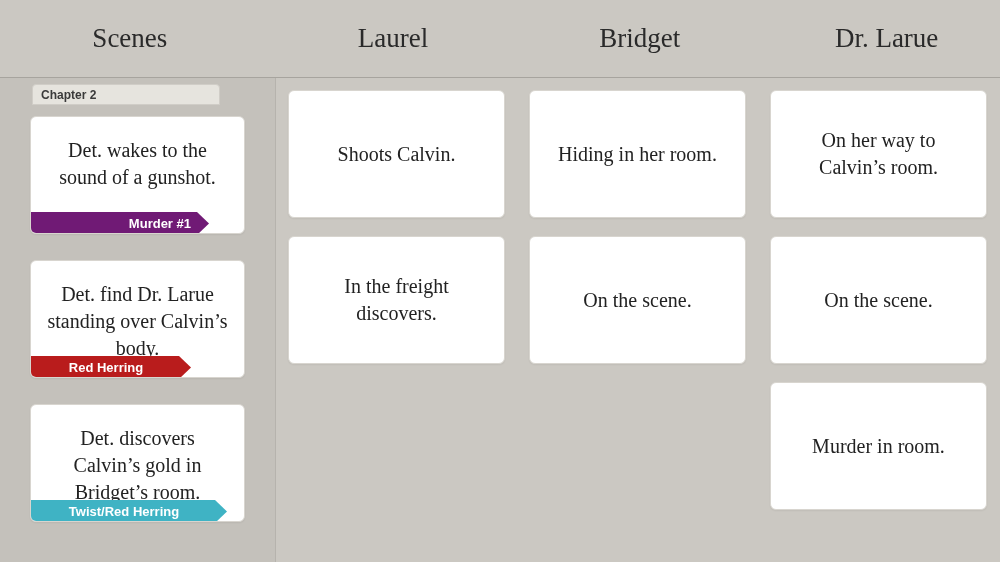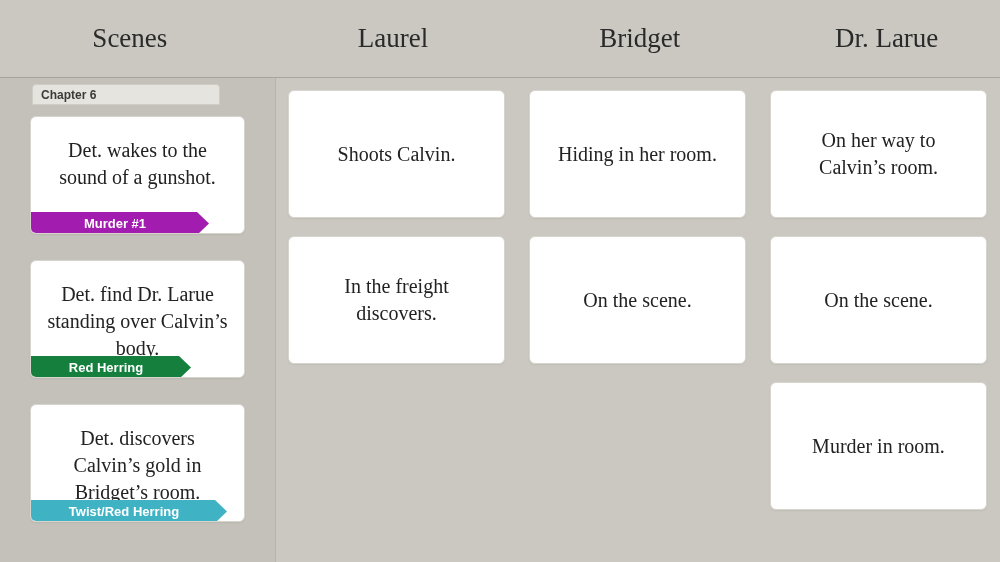--- a/index.html
+++ b/index.html
@@ -87,22 +87,22 @@
     left: -2px;
     bottom: -2px;
     color: #fff;
     font-family: -apple-system, Helvetica, Arial, sans-serif;
     font-size: 13px;
     font-weight: 700;
     padding: 4px 18px 4px 10px;
     clip-path: polygon(0 0, calc(100% - 12px) 0, 100% 50%, calc(100% - 12px) 100%, 0 100%);
     border-radius: 2px 0 0 2px;
   }
-  .tag-murder   { background: #a21caf; width: 180px; }
-  .tag-herring  { background: #15803d; width: 162px; }
+  .tag-murder   { background: #701a75; width: 180px; text-align: right; }
+  .tag-herring  { background: #b91c1c; width: 162px; }
   .tag-twist    { background: #3fb3c4; width: 198px; text-align: center; }
 
   .grid-card {
     height: 128px;
     display: flex;
     align-items: center;
     justify-content: center;
     padding: 0 18px;
     text-align: center;
   }
@@ -119,21 +119,21 @@
 <div class="header">
   <div class="header-cell col-scenes">Scenes</div>
   <div class="header-cell col-other">Laurel</div>
   <div class="header-cell col-other">Bridget</div>
   <div class="header-cell col-other">Dr. Larue</div>
 </div>
 
 <div class="body">
 
   <div class="scenes-col">
-    <div class="chapter-tab">Chapter 6</div>
+    <div class="chapter-tab">Chapter 2</div>
 
     <div class="scene-card">
       <div class="scene-text">Det. wakes to the sound of a gunshot.</div>
       <div class="tag tag-murder">Murder #1</div>
     </div>
 
     <div class="scene-card">
       <div class="scene-text">Det. find Dr. Larue standing over Calvin’s body.</div>
       <div class="tag tag-herring">Red Herring</div>
     </div>

